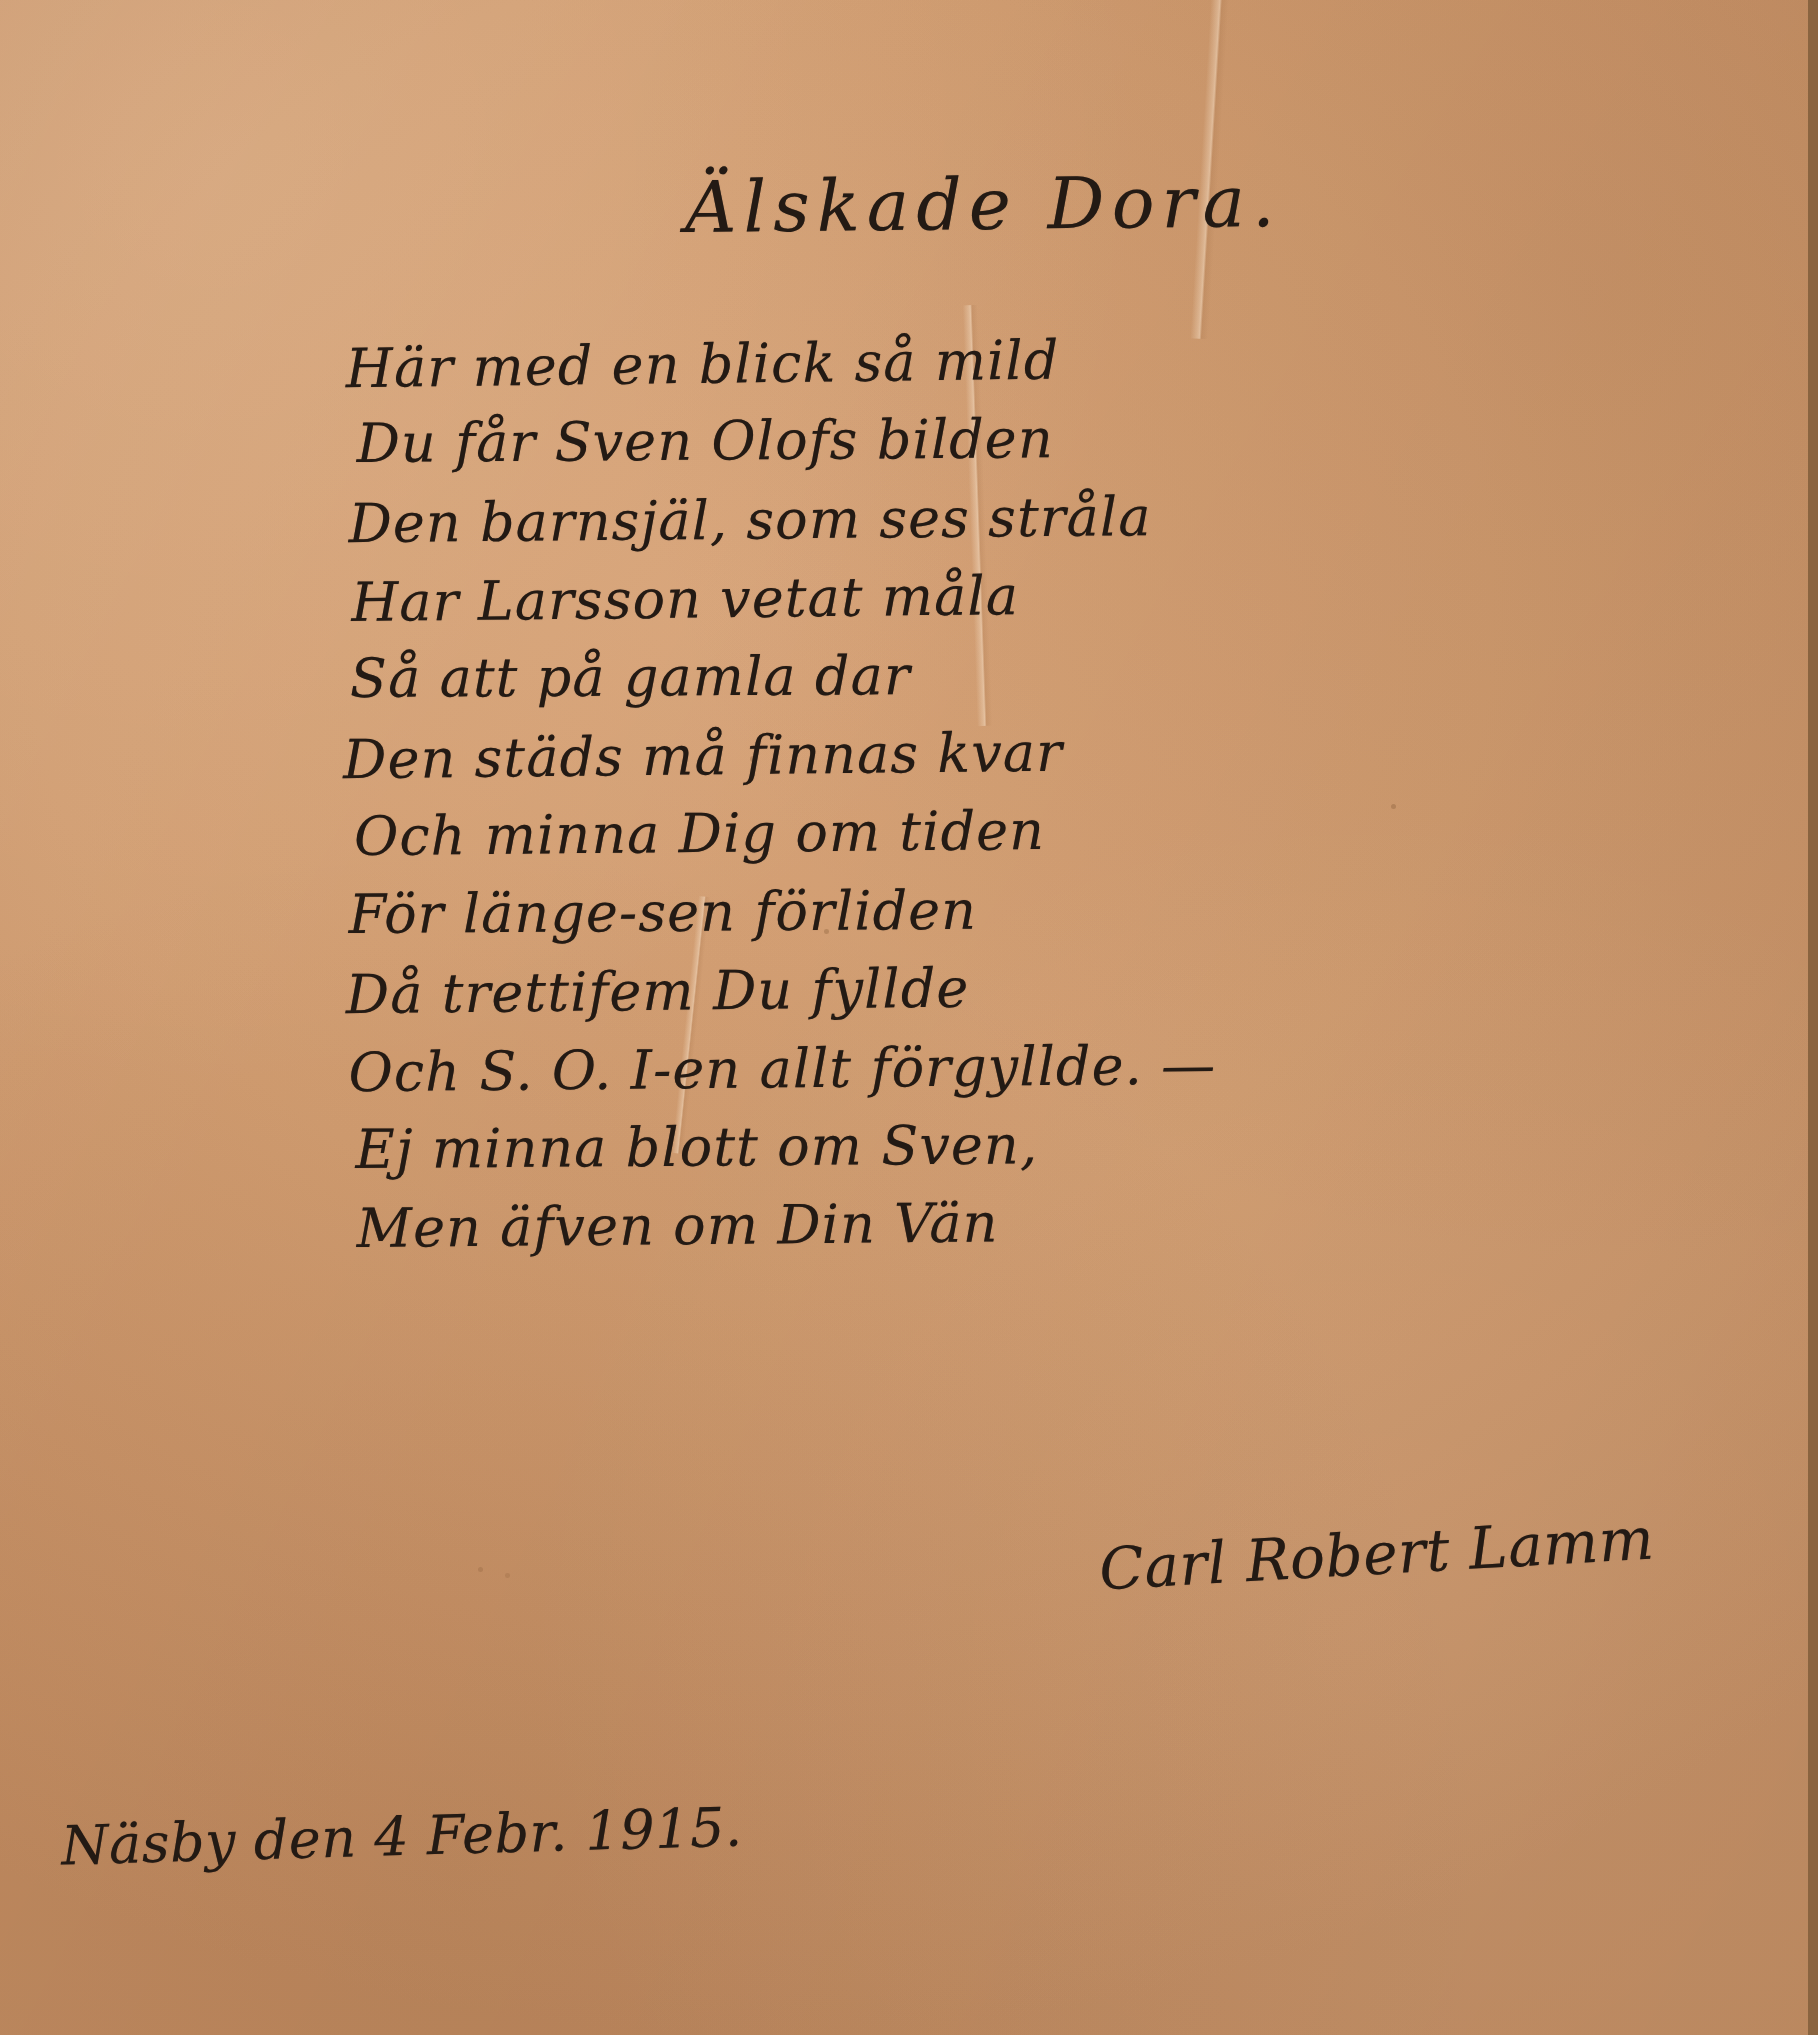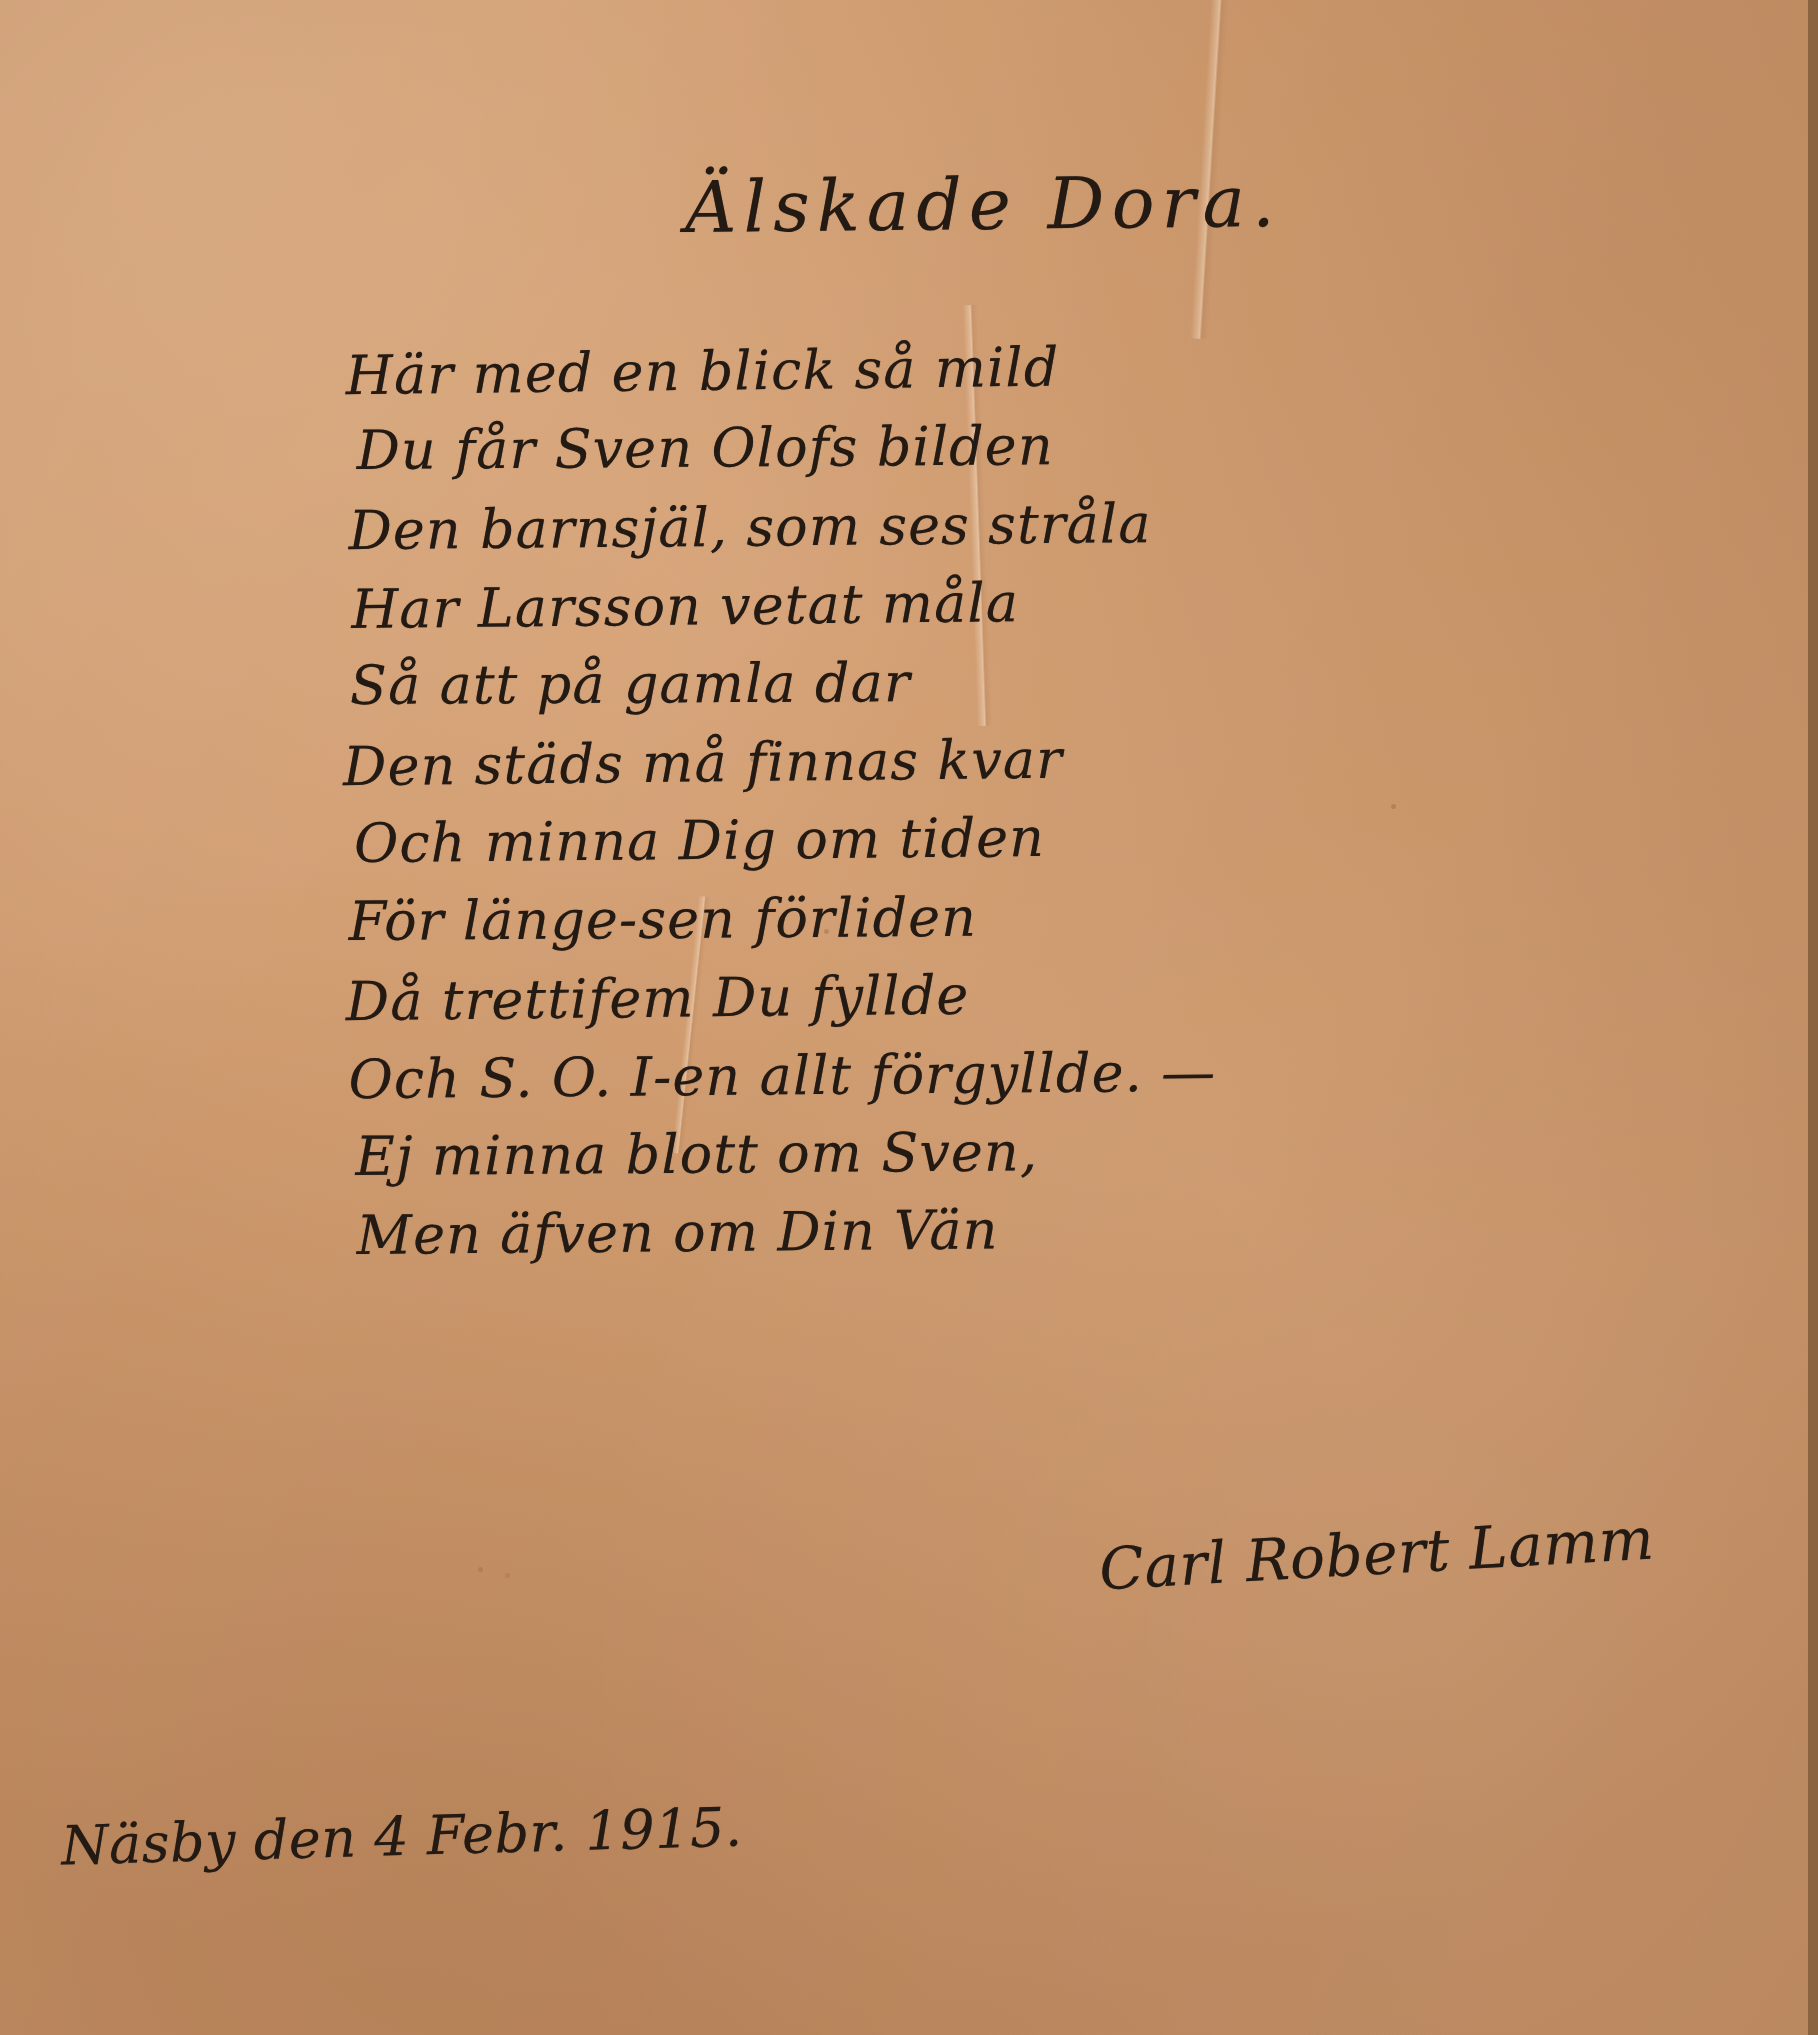--- a/index.html
+++ b/index.html
@@ -78,21 +78,21 @@
     left: 685px;
     top: 163px;
     font-size: 71px;
     letter-spacing: 0.10em;
     transform: rotate(-0.6deg);
   }
 
   #poem {
     position: absolute;
     left: 339px;
-    top: 342px;
+    top: 335px;
     width: 1194px;
   }
   .poem-line {
     font-size: 54px;
     line-height: 1.00;
     margin: 0 0 24.4px 0;
     white-space: pre;
   }
   .poem-line.l0  { transform: rotate(-0.7deg) translateX(6.8px); }
   .poem-line.l1  { transform: rotate(-0.4deg) translateX(17.6px); }

